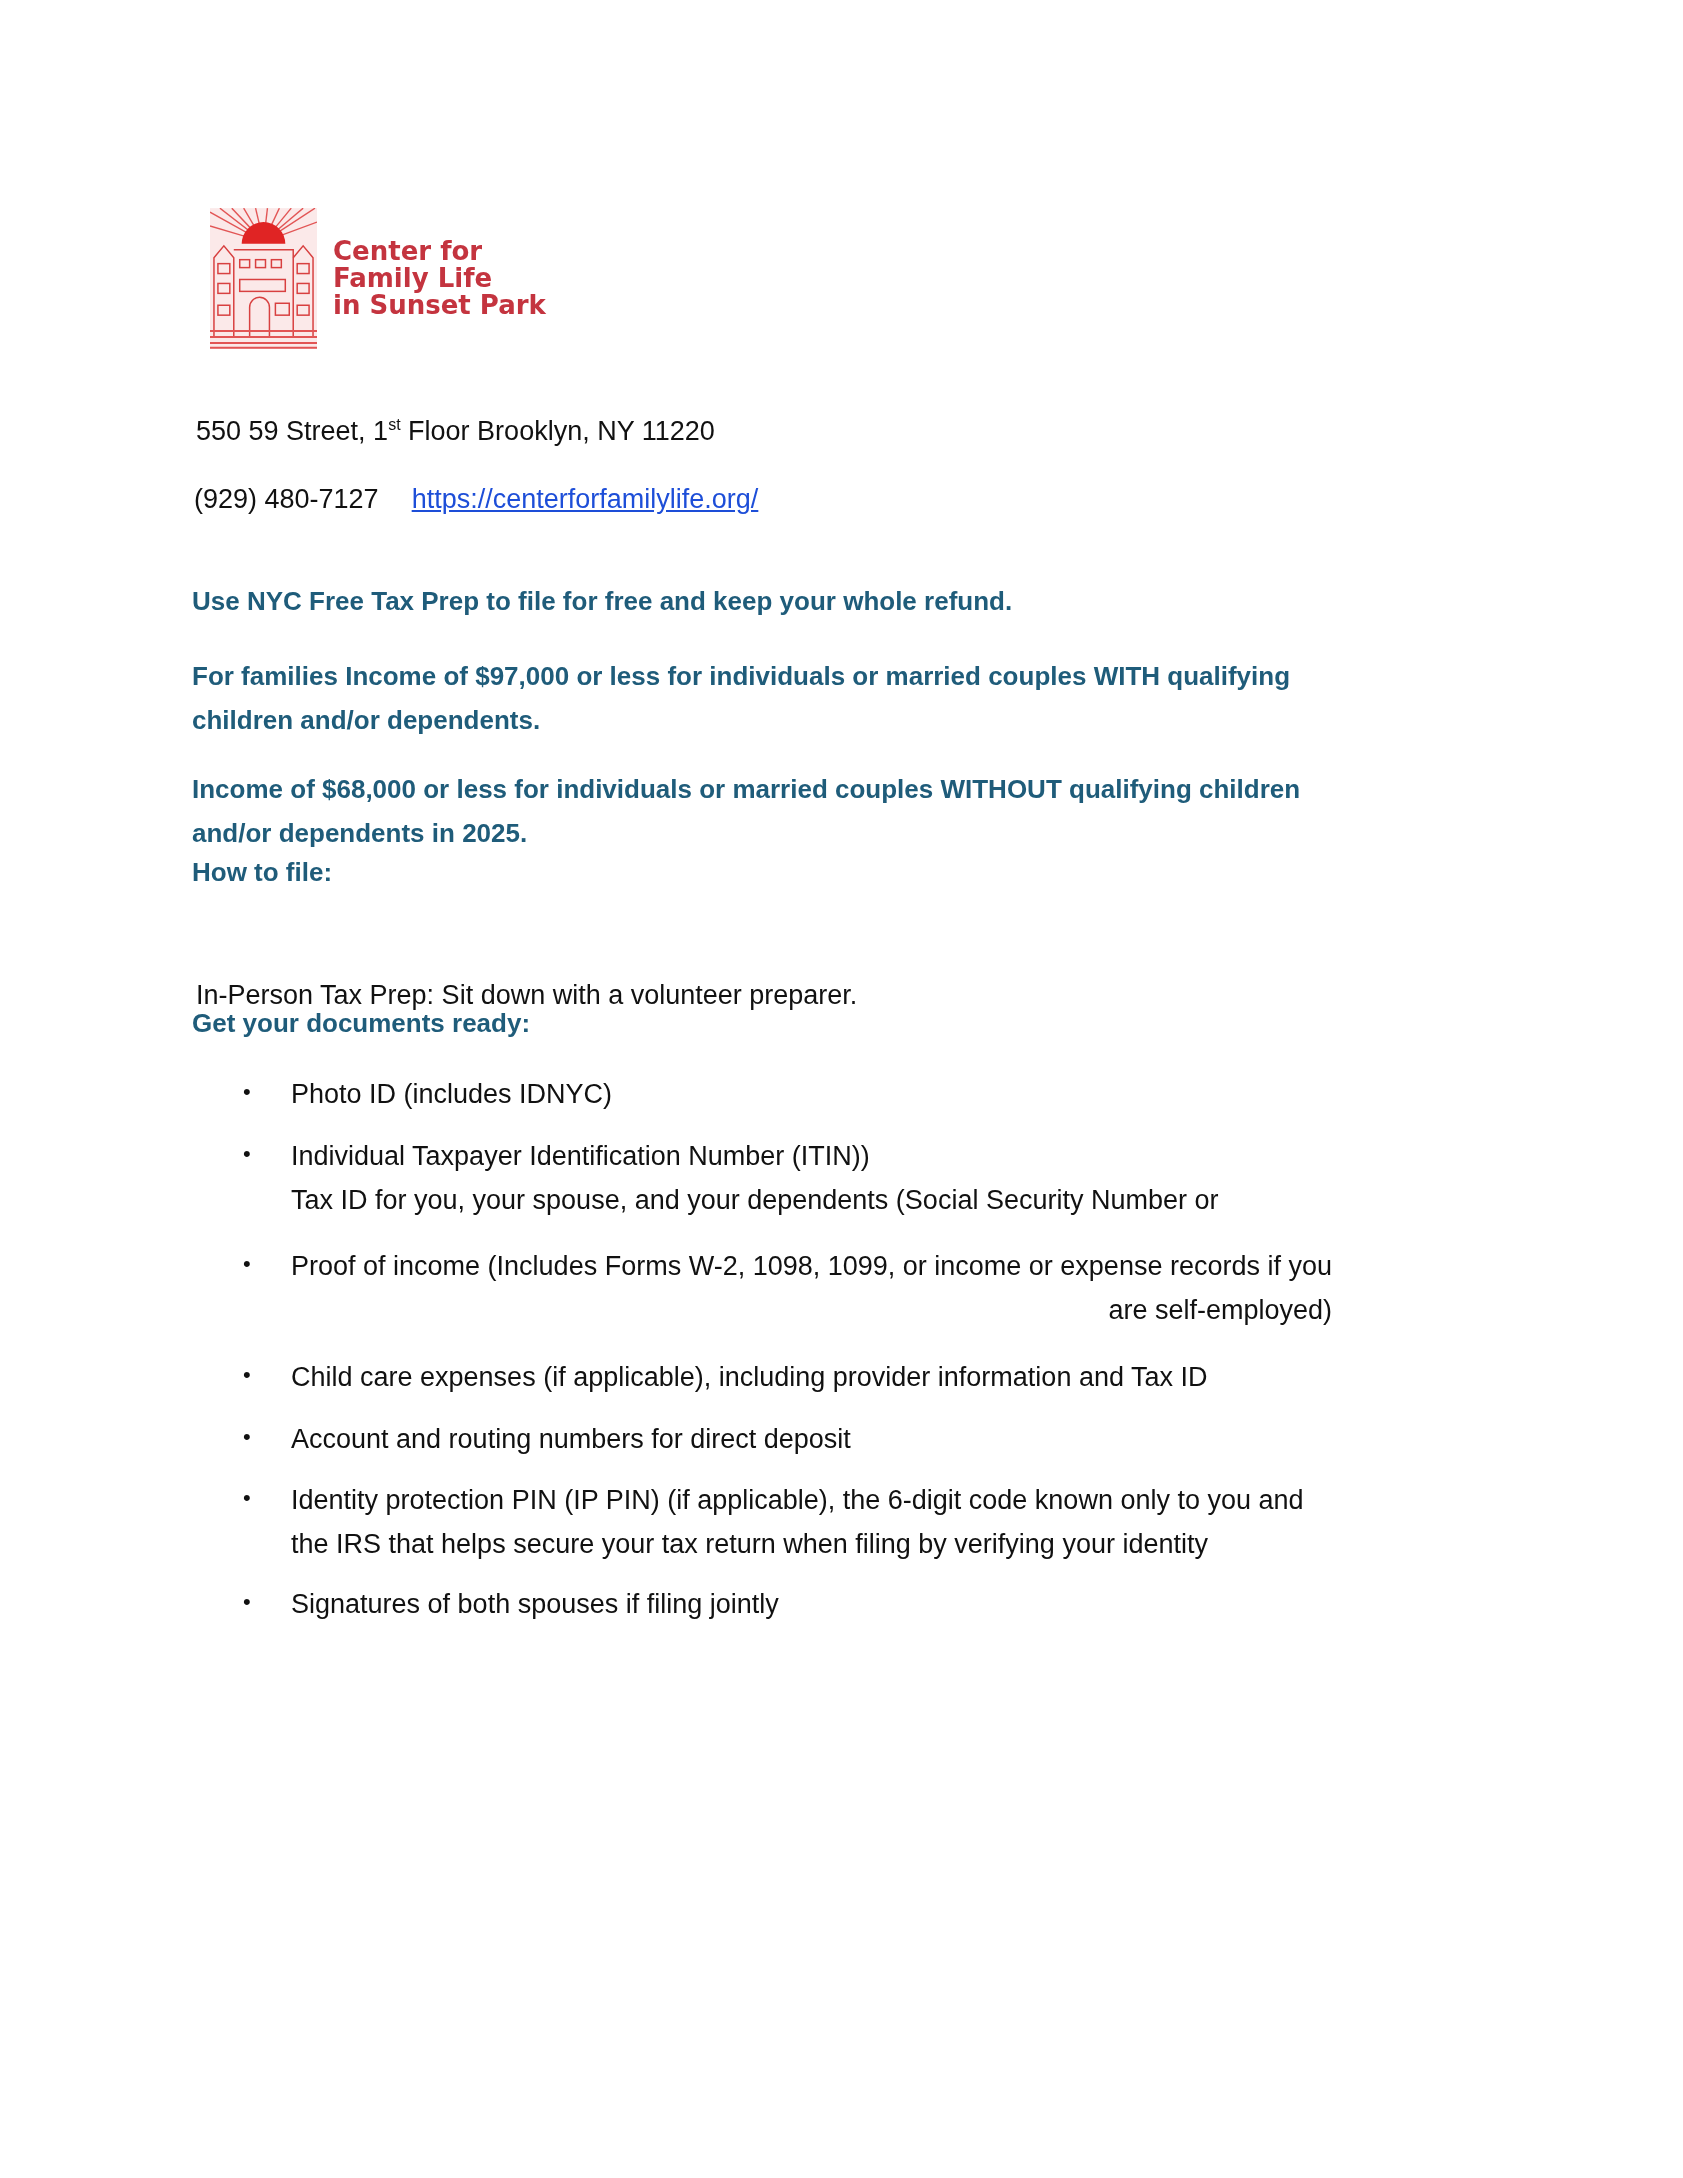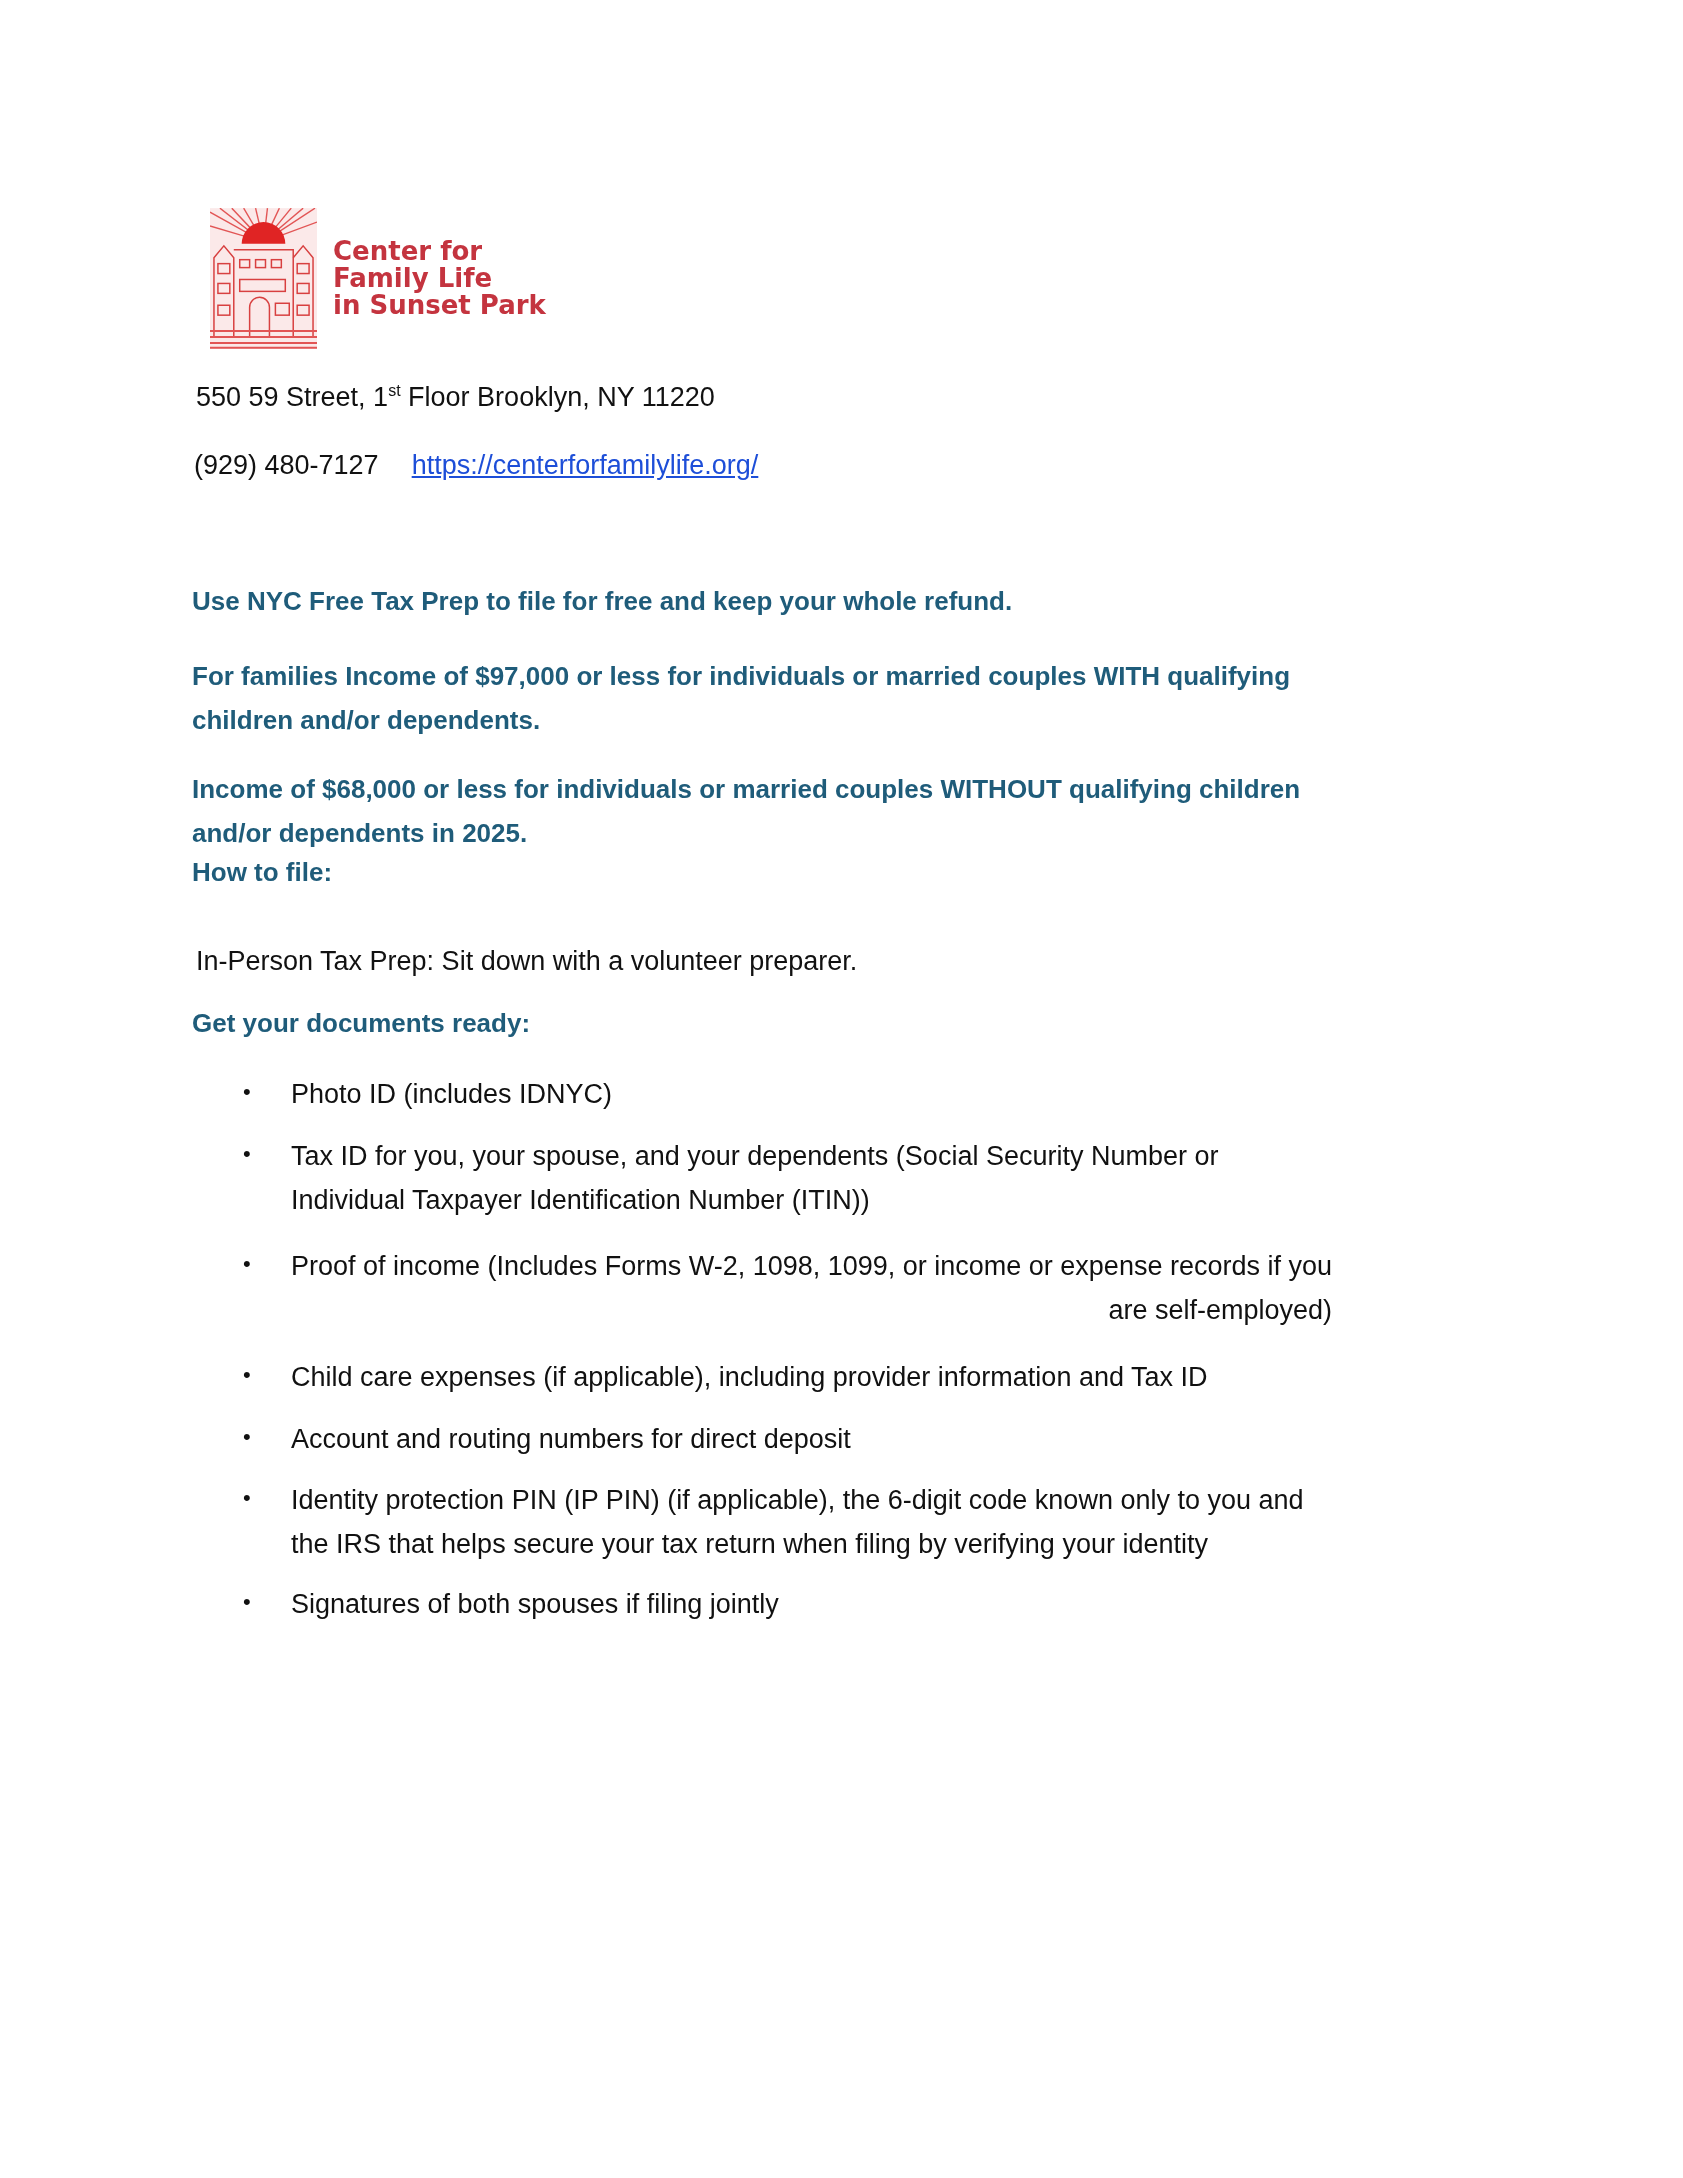--- a/index.html
+++ b/index.html
@@ -2,21 +2,21 @@
 <html><head>
 <meta charset="utf-8">
 <style>
   html, body { margin:0; padding:0; background:#ffffff; }
   body { width:1683px; height:2178px; position:relative; overflow:hidden;
          font-family:"Liberation Sans", "DejaVu Sans", sans-serif; color:#111; }
   .abs { position:absolute; white-space:nowrap; }
   .logo { position:absolute; left:210px; top:208px; width:107px; height:141px; }
   .logo-text { position:absolute; left:333px; top:238px; color:#c4343f; font-weight:bold;
                font-size:26px; line-height:27px; font-family:"DejaVu Sans", sans-serif; }
-  .body-text { font-size:27px; color:#111; }
+  .body-text { font-size:27px; color:#111;margin-top:34px; }
   .teal { color:#1f5c7a; font-weight:bold; font-size:26px; }
   .link { color:#1d4ed8; text-decoration:underline; }
   sup { font-size:16px; vertical-align:super; line-height:0; }
   .bullet { position:absolute; left:243px; font-size:22px; color:#111; }
   .item { position:absolute; left:291px; font-size:27px; color:#111; line-height:44px; white-space:nowrap; }
 </style>
 </head>
 <body>
 
 <div class="logo">
@@ -95,22 +95,22 @@
 <div class="abs teal" style="left:192px; top:1008px;">Get your documents ready:</div>
 
 <div>
   <span class="bullet" style="top:1079px;">•</span>
   <div class="item" style="top:1072px;">
     <div>Photo ID (includes IDNYC)</div>
   </div>
 
   <span class="bullet" style="top:1141px;">•</span>
   <div class="item" style="top:1134px;">
+    <div>Individual Taxpayer Identification Number (ITIN))</div>
     <div>Tax ID for you, your spouse, and your dependents (Social Security Number or</div>
-    <div>Individual Taxpayer Identification Number (ITIN))</div>
   </div>
 
   <span class="bullet" style="top:1251px;">•</span>
   <div class="item" style="top:1244px;text-align:right;">
     <div>Proof of income (Includes Forms W-2, 1098, 1099, or income or expense records if you</div>
     <div>are self-employed)</div>
   </div>
 
   <span class="bullet" style="top:1362px;">•</span>
   <div class="item" style="top:1355px;">

